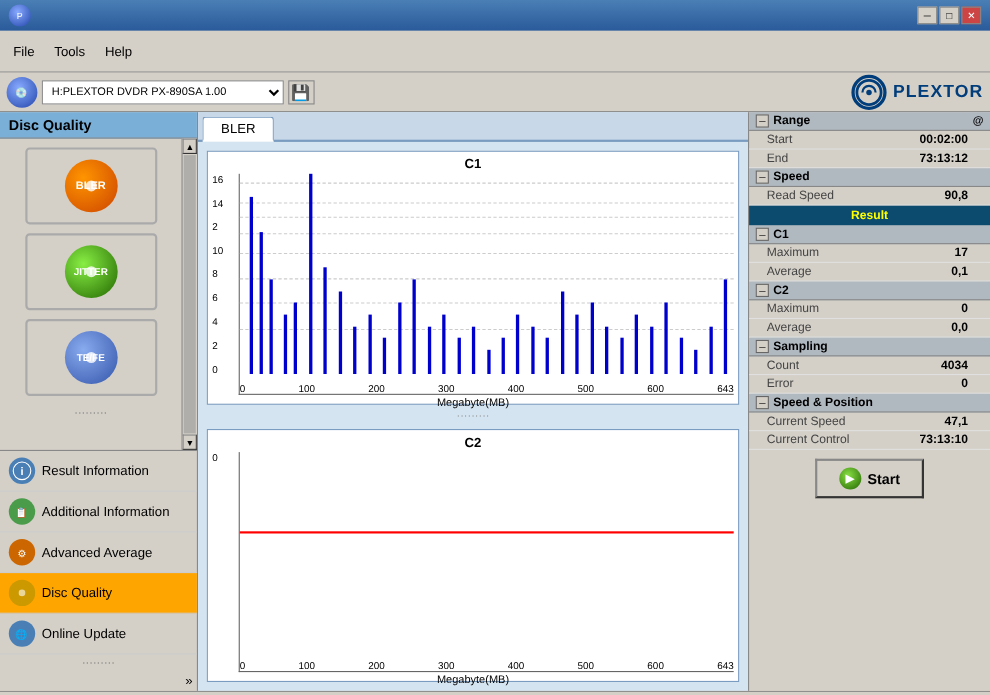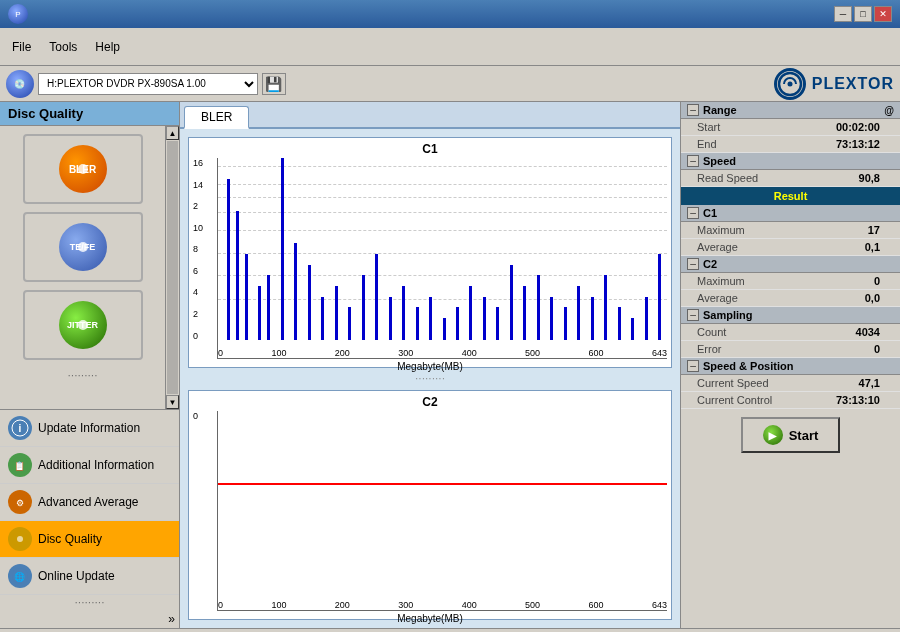--- a/index.html
+++ b/index.html
@@ -383,50 +383,50 @@
       <div class="sidebar-disc-area">
 
         <div class="disc-btn">
           <div class="disc-icon disc-bler">
             <div class="disc-center"></div>
             <span style="font-size:10px;font-weight:bold;position:relative;z-index:1;">BLER</span>
           </div>
         </div>
 
         <div class="disc-btn">
+          <div class="disc-icon disc-jitter">
+            <div class="disc-center"></div>
+            <span style="font-size:9px;font-weight:bold;position:relative;z-index:1;">JITTER</span>
+          </div>
+        </div>
+
+        <div class="disc-btn">
           <div class="disc-icon disc-tefe">
             <div class="disc-center"></div>
             <span style="font-size:9px;font-weight:bold;position:relative;z-index:1;">TE/FE</span>
-          </div>
-        </div>
-
-        <div class="disc-btn">
-          <div class="disc-icon disc-jitter">
-            <div class="disc-center"></div>
-            <span style="font-size:9px;font-weight:bold;position:relative;z-index:1;">JITTER</span>
           </div>
         </div>
         <div class="more-indicator">·········</div>
       </div>
       <div class="scroll-track">
         <div class="scroll-btn">▲</div>
         <div class="scroll-thumb"></div>
         <div class="scroll-btn">▼</div>
       </div>
     </div>
 
     <div class="sidebar-nav">
       <div class="nav-item">
         <div class="nav-icon-circle" style="background:#4a7fb5;">
           <svg width="18" height="18" viewBox="0 0 18 18">
               <circle cx="9" cy="9" r="8" fill="#4a7fb5" stroke="white" stroke-width="1"></circle>
               <text x="9" y="13" text-anchor="middle" fill="white" font-size="10" font-weight="bold">i</text>
             </svg>
         </div>
-        <span>Update Information</span>
+        <span>Result Information</span>
       </div>
       <div class="nav-item">
         <div class="nav-icon-circle" style="background:#4a9b4a;">
           <svg width="18" height="18" viewBox="0 0 18 18">
               <circle cx="9" cy="9" r="8" fill="#4a9b4a"></circle>
               <text x="9" y="13" text-anchor="middle" fill="white" font-size="9">📋</text>
             </svg>
         </div>
         <span>Additional Information</span>
       </div>

